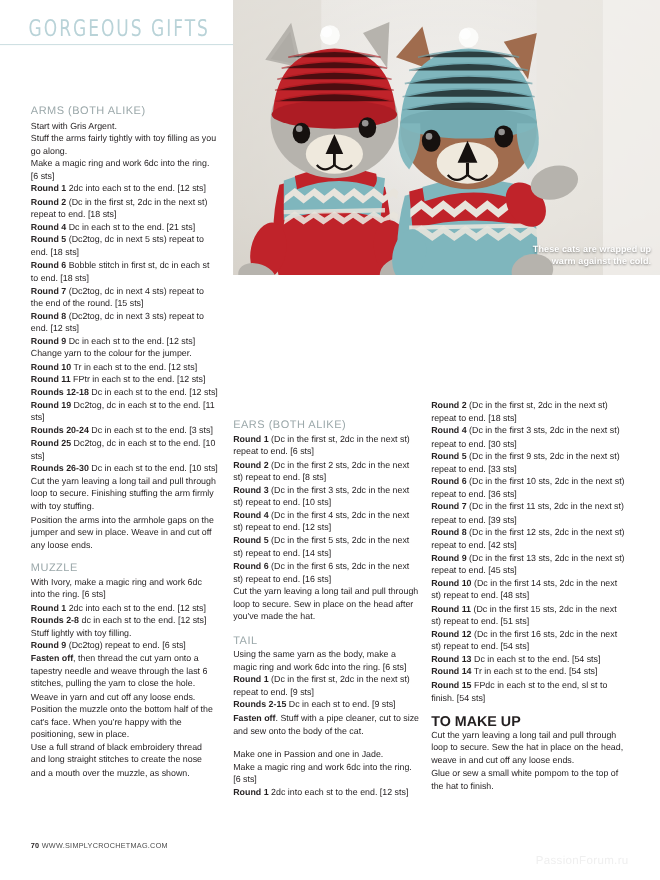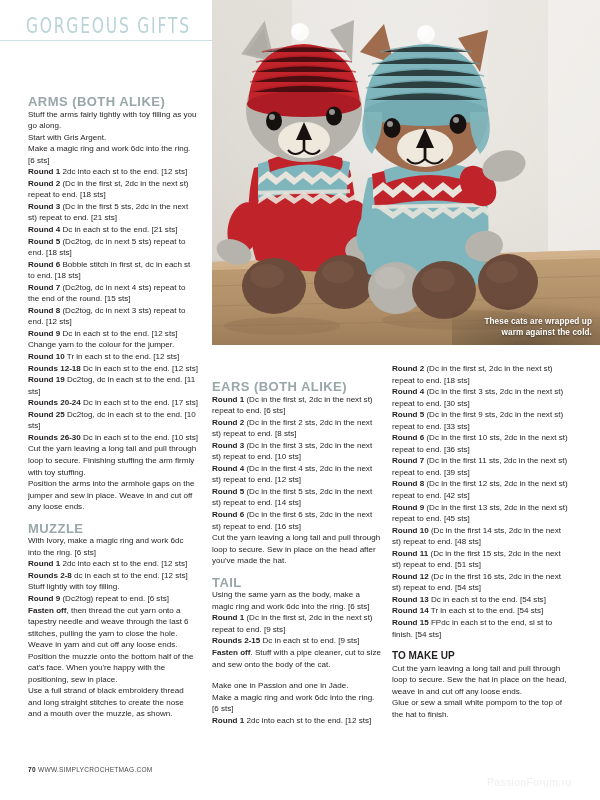--- a/index.html
+++ b/index.html
@@ -38,21 +38,21 @@
     position: absolute;
     left: 0; top: 40px;
     width: 212px; height: 1px;
     background: #cfe0e3;
   }
 
   
   #photo {
     position: absolute;
     left: 212px; top: 0;
-    width: 388px; height: 345px;
+    width: 388px; height: 250px;
     overflow: hidden;
     background: #d9d7d2;
   }
   #photo-canvas { position:absolute; inset:0; }
 
   #photo-caption {
     position: absolute;
     right: 8px; bottom: 6px;
     width: 126px;
     text-align: right;
@@ -70,29 +70,29 @@
     font-size: 8.05px;
     line-height: 11.55px;
     color: #231f20;
   }
   #col1 { left: 28px;  top: 96px;  width: 170px; }
   #col2 { left: 212px; top: 381px; width: 170px; }
   #col3 { left: 392px; top: 363px; width: 176px; }
 
   .sec-head {
     color: #9aa7a9;
-    font-size: 13px;
+    font-size: 10px;
     letter-spacing: 0.45px;
     margin: 0 0 1px 0;
-    font-weight: 700;
+    font-weight: 400;
   }
   .sec-head.bold-head {
     color: #231f20;
     font-weight: bold;
-    font-size: 10px;
+    font-size: 13px;
     letter-spacing: 0;
   }
   .sec-gap { height: 10px; }
   p.line { margin: 0; }
   b { font-weight: bold; }
 
   
   #footer {
     position: absolute;
     left: 28px; top: 766px;
@@ -270,37 +270,37 @@
     </g>
 
     <rect x="240" y="296" width="148" height="49" fill="url(#capG)"></rect>
   </svg>
 
   <div id="photo-caption">These cats are wrapped up warm against the cold.</div>
 </div>
 
 <div class="col" id="col1">
     <div class="sec-head">ARMS (BOTH ALIKE)</div>
+    <p class="line"><span>Start with Gris Argent.</span></p>
     <p class="line"><span>Stuff the arms fairly tightly with toy filling as you go along.</span></p>
-    <p class="line"><span>Start with Gris Argent.</span></p>
     <p class="line"><span>Make a magic ring and work 6dc into the ring. [6 sts]</span></p>
     <p class="line"><b>Round 1</b> <span>2dc into each st to the end. [12 sts]</span></p>
     <p class="line"><b>Round 2</b> <span>(Dc in the first st, 2dc in the next st) repeat to end. [18 sts]</span></p>
-    <p class="line"><b>Round 3</b> <span>(Dc in the first 5 sts, 2dc in the next st) repeat to end. [21 sts]</span></p>
     <p class="line"><b>Round 4</b> <span>Dc in each st to the end. [21 sts]</span></p>
     <p class="line"><b>Round 5</b> <span>(Dc2tog, dc in next 5 sts) repeat to end. [18 sts]</span></p>
     <p class="line"><b>Round 6</b> <span>Bobble stitch in first st, dc in each st to end. [18 sts]</span></p>
     <p class="line"><b>Round 7</b> <span>(Dc2tog, dc in next 4 sts) repeat to the end of the round. [15 sts]</span></p>
     <p class="line"><b>Round 8</b> <span>(Dc2tog, dc in next 3 sts) repeat to end. [12 sts]</span></p>
     <p class="line"><b>Round 9</b> <span>Dc in each st to the end. [12 sts]</span></p>
     <p class="line"><span>Change yarn to the colour for the jumper.</span></p>
     <p class="line"><b>Round 10</b> <span>Tr in each st to the end. [12 sts]</span></p>
+    <p class="line"><b>Round 11</b> <span>FPtr in each st to the end. [12 sts]</span></p>
     <p class="line"><b>Rounds 12-18</b> <span>Dc in each st to the end. [12 sts]</span></p>
     <p class="line"><b>Round 19</b> <span>Dc2tog, dc in each st to the end. [11 sts]</span></p>
-    <p class="line"><b>Rounds 20-24</b> <span>Dc in each st to the end. [17 sts]</span></p>
+    <p class="line"><b>Rounds 20-24</b> <span>Dc in each st to the end. [3 sts]</span></p>
     <p class="line"><b>Round 25</b> <span>Dc2tog, dc in each st to the end. [10 sts]</span></p>
     <p class="line"><b>Rounds 26-30</b> <span>Dc in each st to the end. [10 sts]</span></p>
     <p class="line"><span>Cut the yarn leaving a long tail and pull through loop to secure. Finishing stuffing the arm firmly with toy stuffing.</span></p>
     <p class="line"><span>Position the arms into the armhole gaps on the jumper and sew in place. Weave in and cut off any loose ends.</span></p>
     <div class="sec-gap"></div>
     <div class="sec-head">MUZZLE</div>
     <p class="line"><span>With Ivory, make a magic ring and work 6dc into the ring. [6 sts]</span></p>
     <p class="line"><b>Round 1</b> <span>2dc into each st to the end. [12 sts]</span></p>
     <p class="line"><b>Rounds 2-8</b> <span>dc in each st to the end. [12 sts]</span></p>
     <p class="line"><span>Stuff lightly with toy filling.</span></p>

